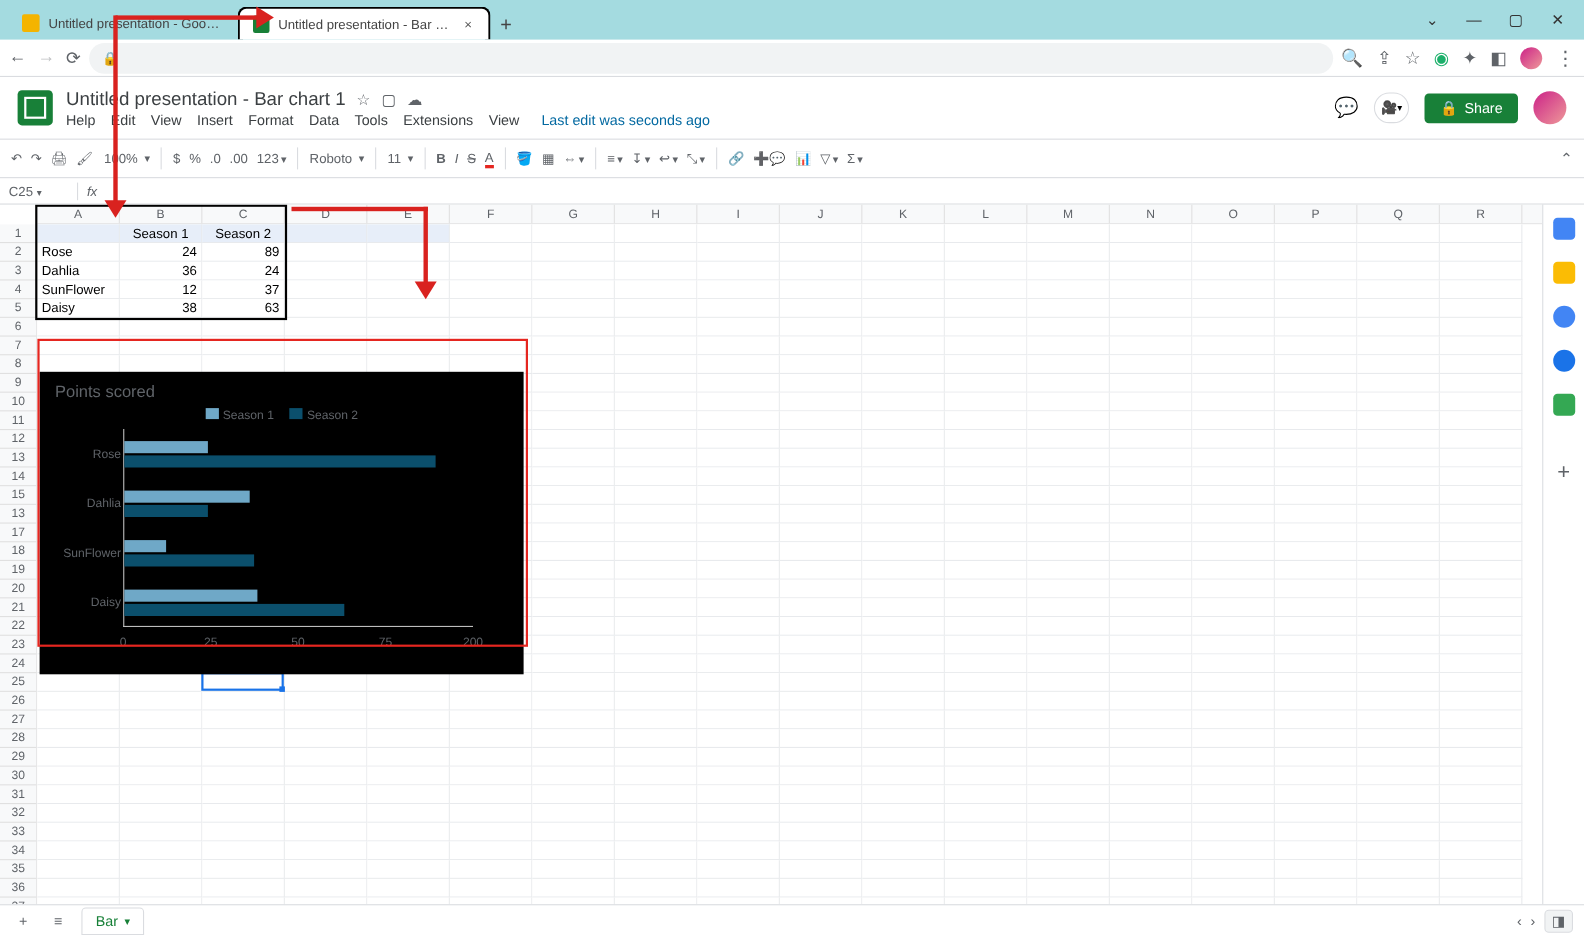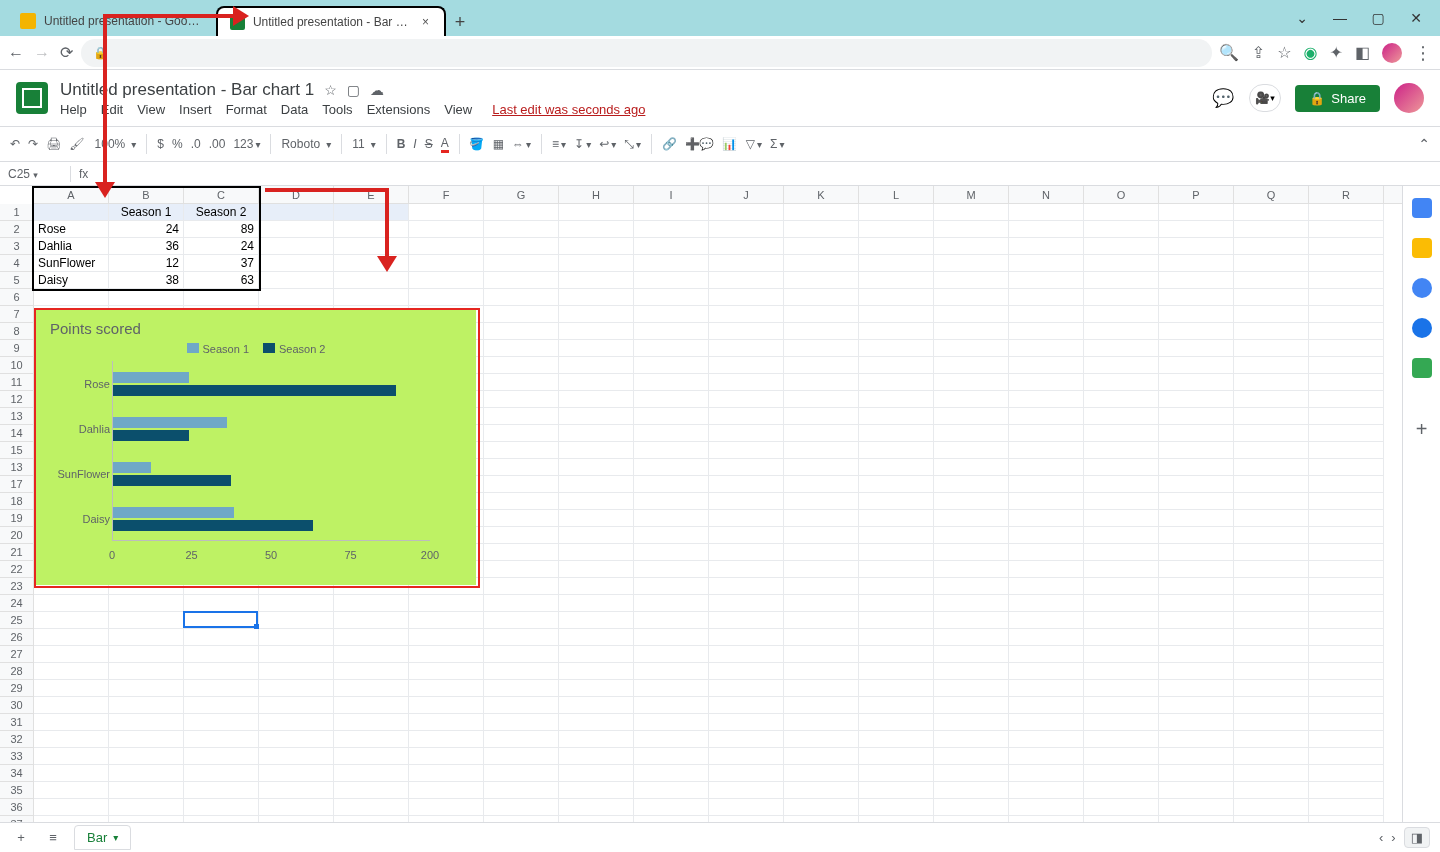--- a/index.html
+++ b/index.html
@@ -29,36 +29,36 @@
 
 
 .gs-header { height:56px; display:flex; align-items:center; padding:0 16px; gap:12px; }
 .sheets-icon { width:32px; height:32px; background:#188038; border-radius:4px; position:relative; }
 .sheets-icon::after{content:"";position:absolute;inset:6px;border:2px solid #fff;}
 .gs-titleblock { display:flex; flex-direction:column; gap:2px; }
 .gs-titlerow { display:flex; align-items:center; gap:10px; }
 .gs-title { font-size:17px; color:#3c4043; }
 .gs-titleicons { color:#5f6368; font-size:14px; display:flex; gap:10px; }
 .gs-menus { display:flex; gap:14px; font-size:13px; color:#3c4043; }
-.gs-menus .lastedit { color:#b91c1c; text-decoration:underline; margin-left:6px; }
+.gs-menus .lastedit { color:#0369a1; margin-left:6px; }
 .gs-header-right { margin-left:auto; display:flex; align-items:center; gap:14px; }
 .meet-badge { width:32px; height:28px; border:1px solid #dadce0; border-radius:14px; display:flex; align-items:center; justify-content:center; font-size:12px; }
 .share-btn { background:#188038; color:#fff; font-size:13px; font-weight:500; padding:6px 14px; border-radius:4px; display:flex; align-items:center; gap:6px; }
 .gs-avatar { width:30px; height:30px; border-radius:50%; background:linear-gradient(135deg,#c28,#e99); }
 
 .toolbar { height:36px; border-top:1px solid #dadce0; border-bottom:1px solid #dadce0; display:flex; align-items:center; padding:0 10px; gap:10px; color:#5f6368; font-size:12px; }
 .toolbar .sep { width:1px; height:20px; background:#dadce0; }
 .toolbar .grp { display:flex; gap:8px; align-items:center; }
 .toolbar .zoom, .toolbar .font, .toolbar .fsz { display:flex; align-items:center; gap:4px; }
 .toolbar .drop::after{content:"▾"; font-size:10px; margin-left:2px;}
 .toolbar .collapse { margin-left:auto; font-size:14px; }
 
 .namebox-bar { height:24px; border-bottom:1px solid #dadce0; display:flex; align-items:center; font-size:12px; color:#5f6368; }
 .namebox { width:70px; padding-left:8px; }
-.namebox-bar .fx { margin-left:8px; }
+.namebox-bar .fx { margin-left:8px; font-style:italic; }
 
 
 .workspace { position:relative; display:flex; height:calc(852px - 36px - 34px - 56px - 36px - 24px - 30px); }
 .grid { position:relative; flex:1; overflow:hidden; }
 .colheaders { position:absolute; top:0; left:34px; right:0; height:18px; display:flex; background:#f8f9fa; border-bottom:1px solid #e0e0e0; }
 .colheaders div { width:75px; text-align:center; font-size:11px; color:#5f6368; border-right:1px solid #e0e0e0; line-height:18px; }
 .rowheaders { position:absolute; top:18px; left:0; width:34px; background:#f8f9fa; border-right:1px solid #e0e0e0; }
 .rowheaders div { height:17px; text-align:center; font-size:11px; color:#5f6368; border-bottom:1px solid #e0e0e0; line-height:17px; }
 .cells { position:absolute; top:18px; left:34px; right:0; bottom:0; background:#fff; }
 .cells .row { display:flex; height:17px; }
@@ -70,21 +70,21 @@
 
 .table-outline { position:absolute; border:2px solid #000; pointer-events:none; }
 
 .chart-outline { position:absolute; border:2px solid #e52620; pointer-events:none; }
 
 
 .active-cell { position:absolute; border:2px solid #1a73e8; pointer-events:none; }
 .active-cell::after{content:"";position:absolute;right:-3px;bottom:-3px;width:5px;height:5px;background:#1a73e8;}
 
 
-.chart { position:absolute; background:#bef264; padding:10px 14px 6px 14px; }
+.chart { position:absolute; background:#000000; padding:10px 14px 6px 14px;margin-top:28px; }
 .chart-title { font-size:15px; color:#5f6368; margin-bottom:6px; }
 .legend { display:flex; justify-content:center; gap:14px; font-size:11px; color:#5f6368; margin-bottom:6px;}
 .legend .sw { width:12px; height:10px; display:inline-block; margin-right:4px; }
 .plot { position:relative; width:380px; height:200px; }
 .plot .ylab { position:absolute; left:0; width:60px; text-align:right; font-size:11px; color:#5f6368; transform:translateY(-50%); }
 .plot .bars { position:absolute; left:62px; right:0; top:0; bottom:20px; border-left:1px solid #bdbdbd; border-bottom:1px solid #bdbdbd;}
 .plot .bar { position:absolute; height:11px; }
 .plot .xlab { position:absolute; bottom:0; font-size:11px; color:#5f6368; transform:translateX(-50%);}
 
 

